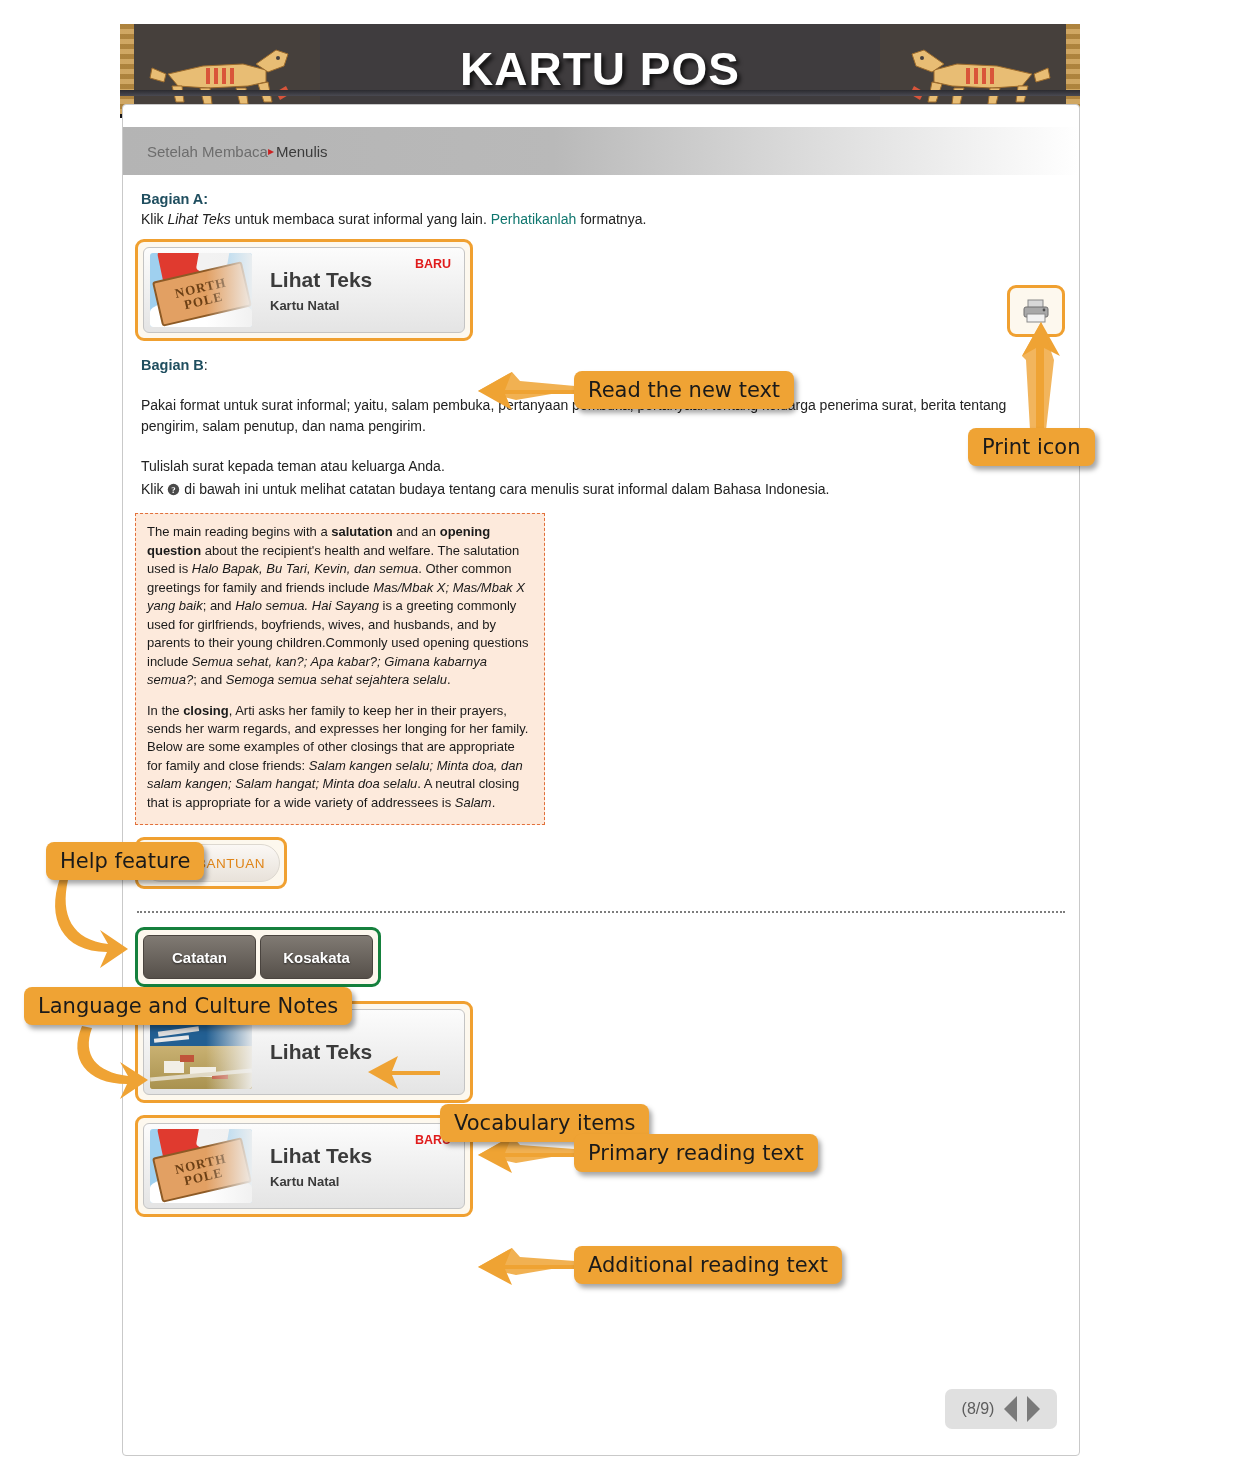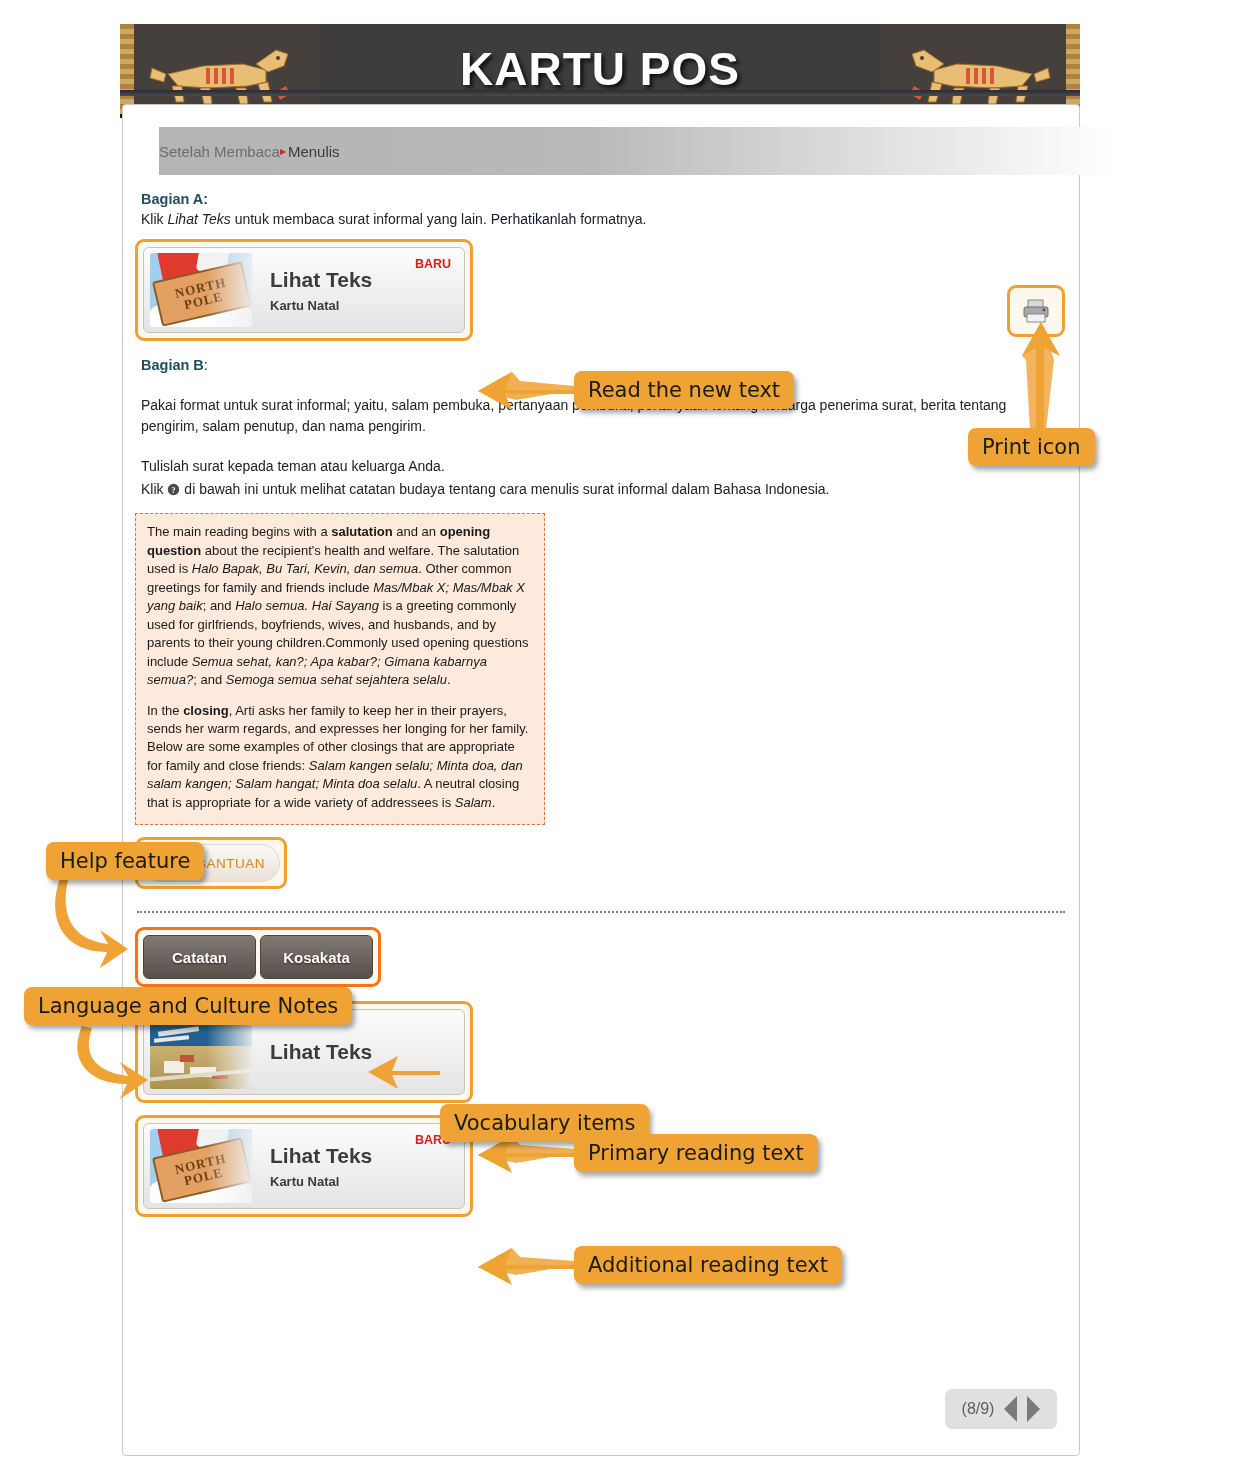--- a/index.html
+++ b/index.html
@@ -56,21 +56,21 @@
     border:1px solid #c9c9c9;
     border-radius:4px;
     box-sizing:border-box;
   }
 
   
   #breadcrumb{
     position:absolute;left:0;top:22px;width:956px;height:48px;
     background:linear-gradient(90deg,#b4b4b4 0%,#b9b9b9 45%,#dcdcdc 72%,#ffffff 100%);
     display:flex;align-items:center;
-    box-sizing:border-box;margin-left:36px;
+    padding-left:24px;box-sizing:border-box;
   }
   .crumb{font-size:15px;color:#6d6d6d;}
   .crumb.active{color:#3b3b3b;}
   .crumb-sep{color:#cc2222;font-size:12px;margin:0 2px 0 0;}
 
   
   #content{position:absolute;left:0;top:70px;width:956px;}
 
   .green-box{
     position:relative;
@@ -87,21 +87,21 @@
     background:linear-gradient(#fdfdfd,#e6e6e6);
     border:1px solid #9a9a9a;border-radius:2px;
     font-size:12px;color:#222;padding:5px 9px;
     box-shadow:0 1px 1px rgba(0,0,0,.18);
     font-family:"Liberation Sans", sans-serif;
   }
 
   .section-head{font-size:14.5px;font-weight:bold;color:#1f4e5f;margin:16px 0 2px 18px;}
   .section-head .norm{font-weight:normal;color:#222;}
   .para{font-size:14px;color:#222;margin:0 18px 0 18px;line-height:1.45;}
-  .red{color:#0f172a;}
+  .red{color:#0f766e;}
   .ital{font-style:italic;}
 
   
   #print-btn{
     position:absolute;right:14px;top:180px;
     width:52px;height:46px;
     background:#fdf8ee;border:3px solid #f0a030;border-radius:9px;
     display:flex;align-items:center;justify-content:center;
   }
 
@@ -188,21 +188,21 @@
   }
   .bantuan .btxt{margin-left:14px;font-size:13.5px;font-weight:normal;color:#e08518;letter-spacing:.5px;}
 
   .dotted-sep{
     margin:22px 14px 0 14px;border-top:2px dotted #7d7d7d;height:0;
   }
 
   
   .tabs-wrap{
     margin:14px 0 0 12px;width:246px;
-    border:3px solid #f97316;border-radius:9px;background:#fdf8ee;padding:5px;
+    border:3px solid #15803d;border-radius:9px;background:#fdf8ee;padding:5px;
     box-sizing:border-box;display:flex;gap:4px;
   }
   .tab{
     flex:1;height:42px;border-radius:6px;
     background:linear-gradient(#807a73,#56504a);
     border:1px solid #4a443f;
     color:#ffffff;font-size:15px;font-weight:bold;
     display:flex;align-items:center;justify-content:center;
     text-shadow:0 1px 2px rgba(0,0,0,.6);
   }

